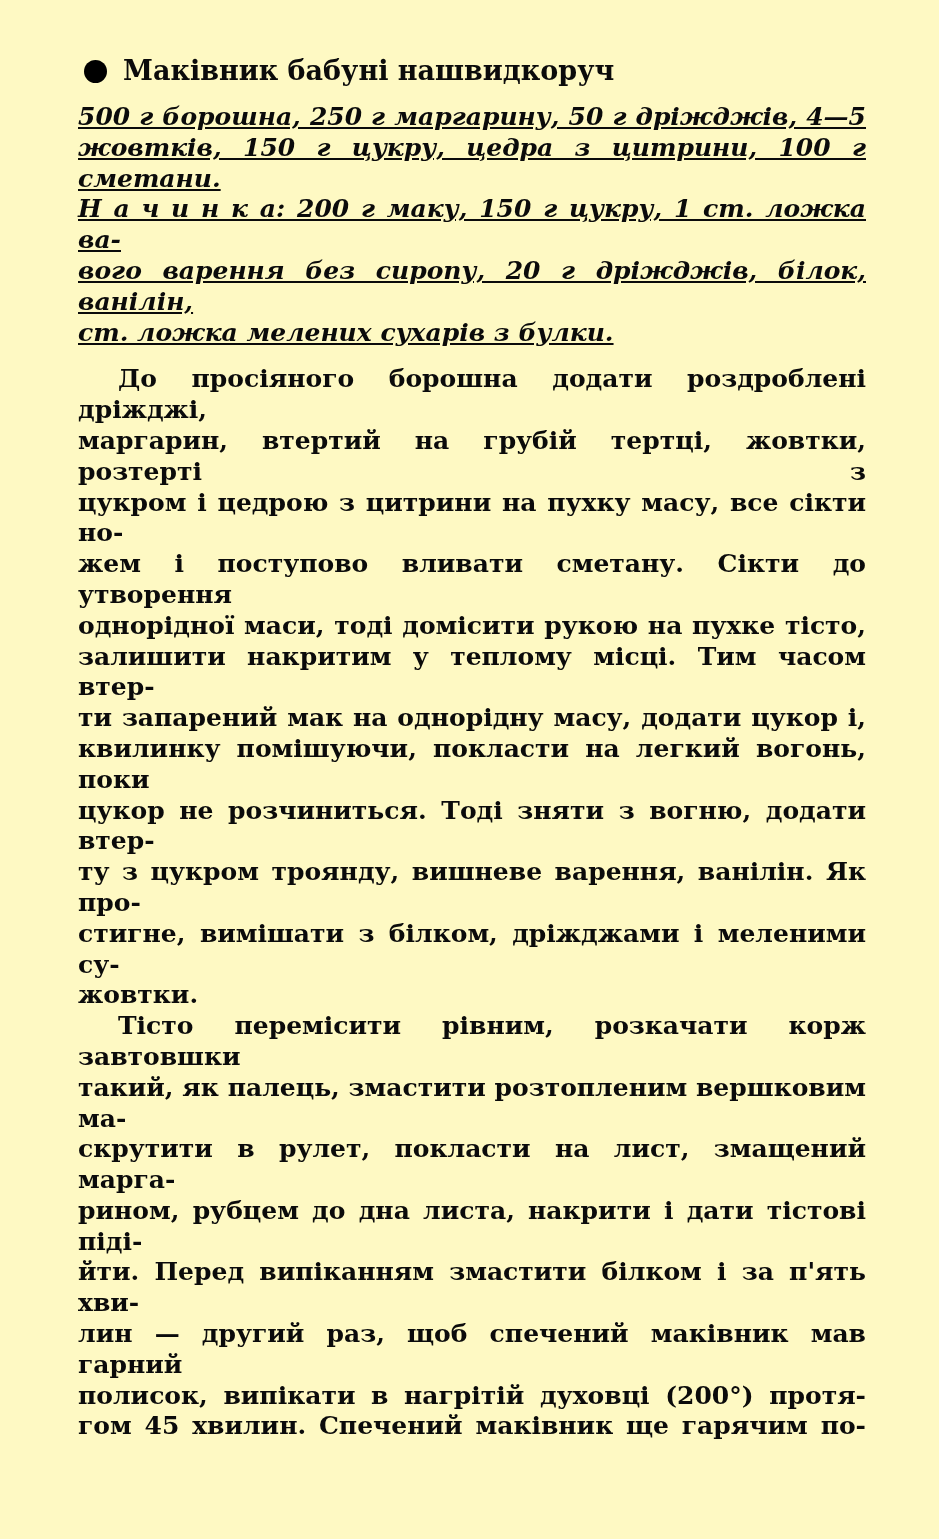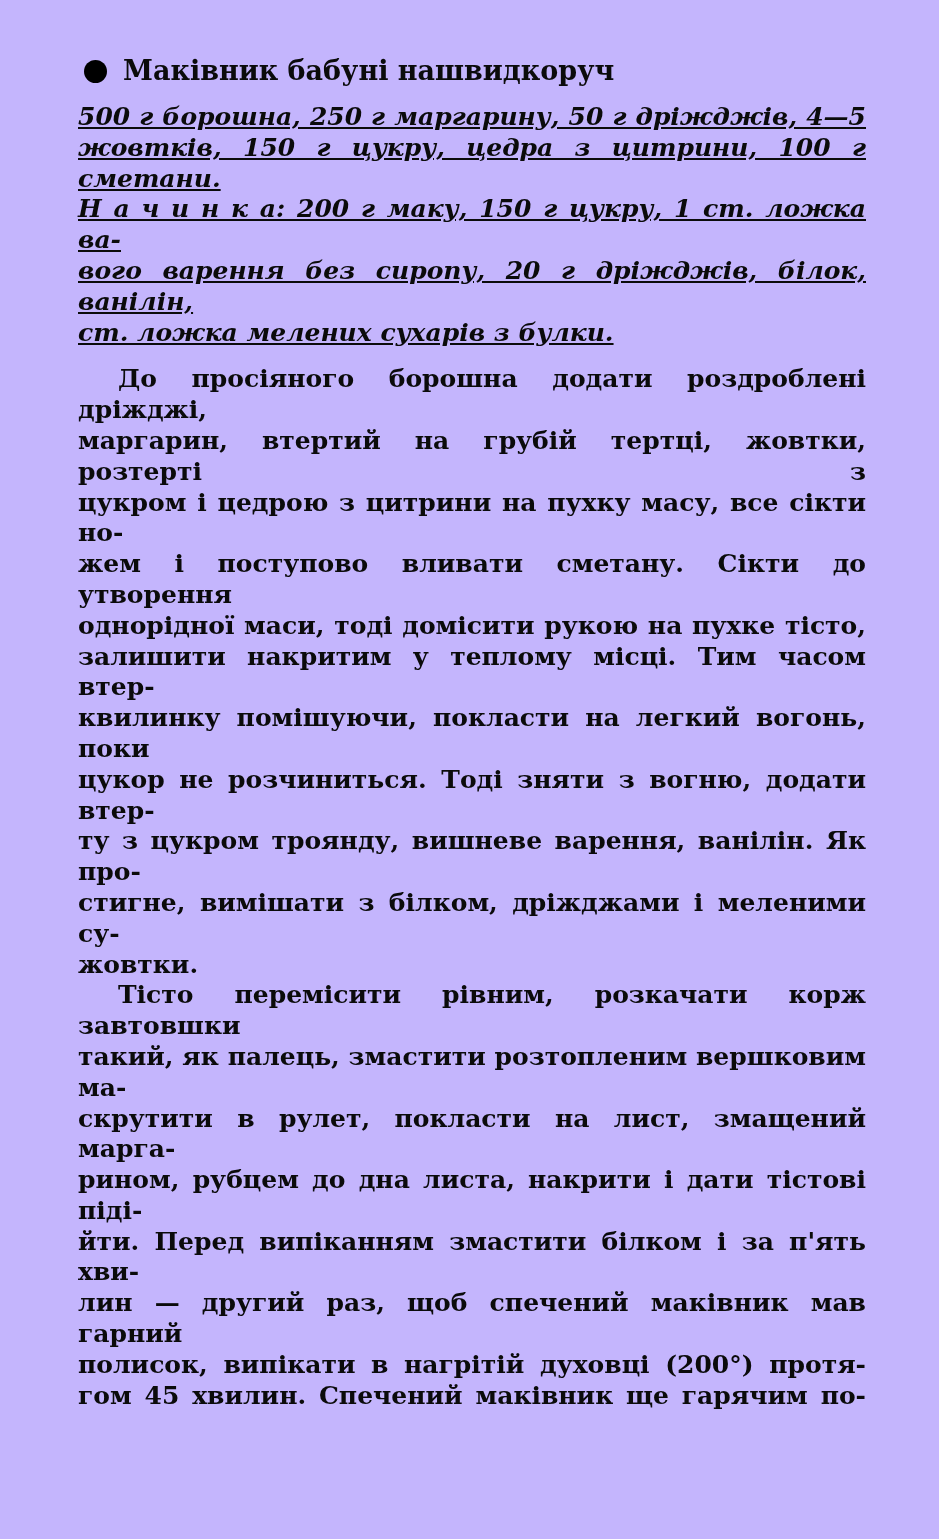--- a/index.html
+++ b/index.html
@@ -9,21 +9,21 @@
   body {
     width: 939px;
     height: 1539px;
     background: #ffffff;
     font-family: "DejaVu Serif", "Liberation Serif", serif;
   }
   .page {
     position: relative;
     width: 939px;
     height: 1539px;
-    background: #c4b5fd;
+    background: #fef9c3;
     color: #0b0b0b;
     overflow: hidden;
   }
   .content {
     width: 788px;
     margin-left: 78px;
     padding-top: 54px;
   }
   .recipe-title {
     display: flex;
@@ -83,20 +83,21 @@
           <div class="tline just">вого варення без сиропу, 20 г дріжджів, білок, ванілін,</div>
           <div class="tline">ст. ложка мелених сухарів з булки.</div>
         </div>
       <div class="para textblock">
           <div class="tline just">До просіяного борошна додати роздроблені дріжджі,</div>
           <div class="tline just">маргарин, втертий на грубій тертці, жовтки, розтерті з</div>
           <div class="tline just">цукром і цедрою з цитрини на пухку масу, все сікти но-</div>
           <div class="tline just">жем і поступово вливати сметану. Сікти до утворення</div>
           <div class="tline just">однорідної маси, тоді домісити рукою на пухке тісто,</div>
           <div class="tline just">залишити накритим у теплому місці. Тим часом втер-</div>
+          <div class="tline just">ти запарений мак на однорідну масу, додати цукор і,</div>
           <div class="tline just">квилинку помішуючи, покласти на легкий вогонь, поки</div>
           <div class="tline just">цукор не розчиниться. Тоді зняти з вогню, додати втер-</div>
           <div class="tline just">ту з цукром троянду, вишневе варення, ванілін. Як про-</div>
           <div class="tline just">стигне, вимішати з білком, дріжджами і меленими су-</div>
           <div class="tline">жовтки.</div>
         </div>
       <div class="para textblock">
           <div class="tline just">Тісто перемісити рівним, розкачати корж завтовшки</div>
           <div class="tline just">такий, як палець, змастити розтопленим вершковим ма-</div>
           <div class="tline just">скрутити в рулет, покласти на лист, змащений марга-</div>

